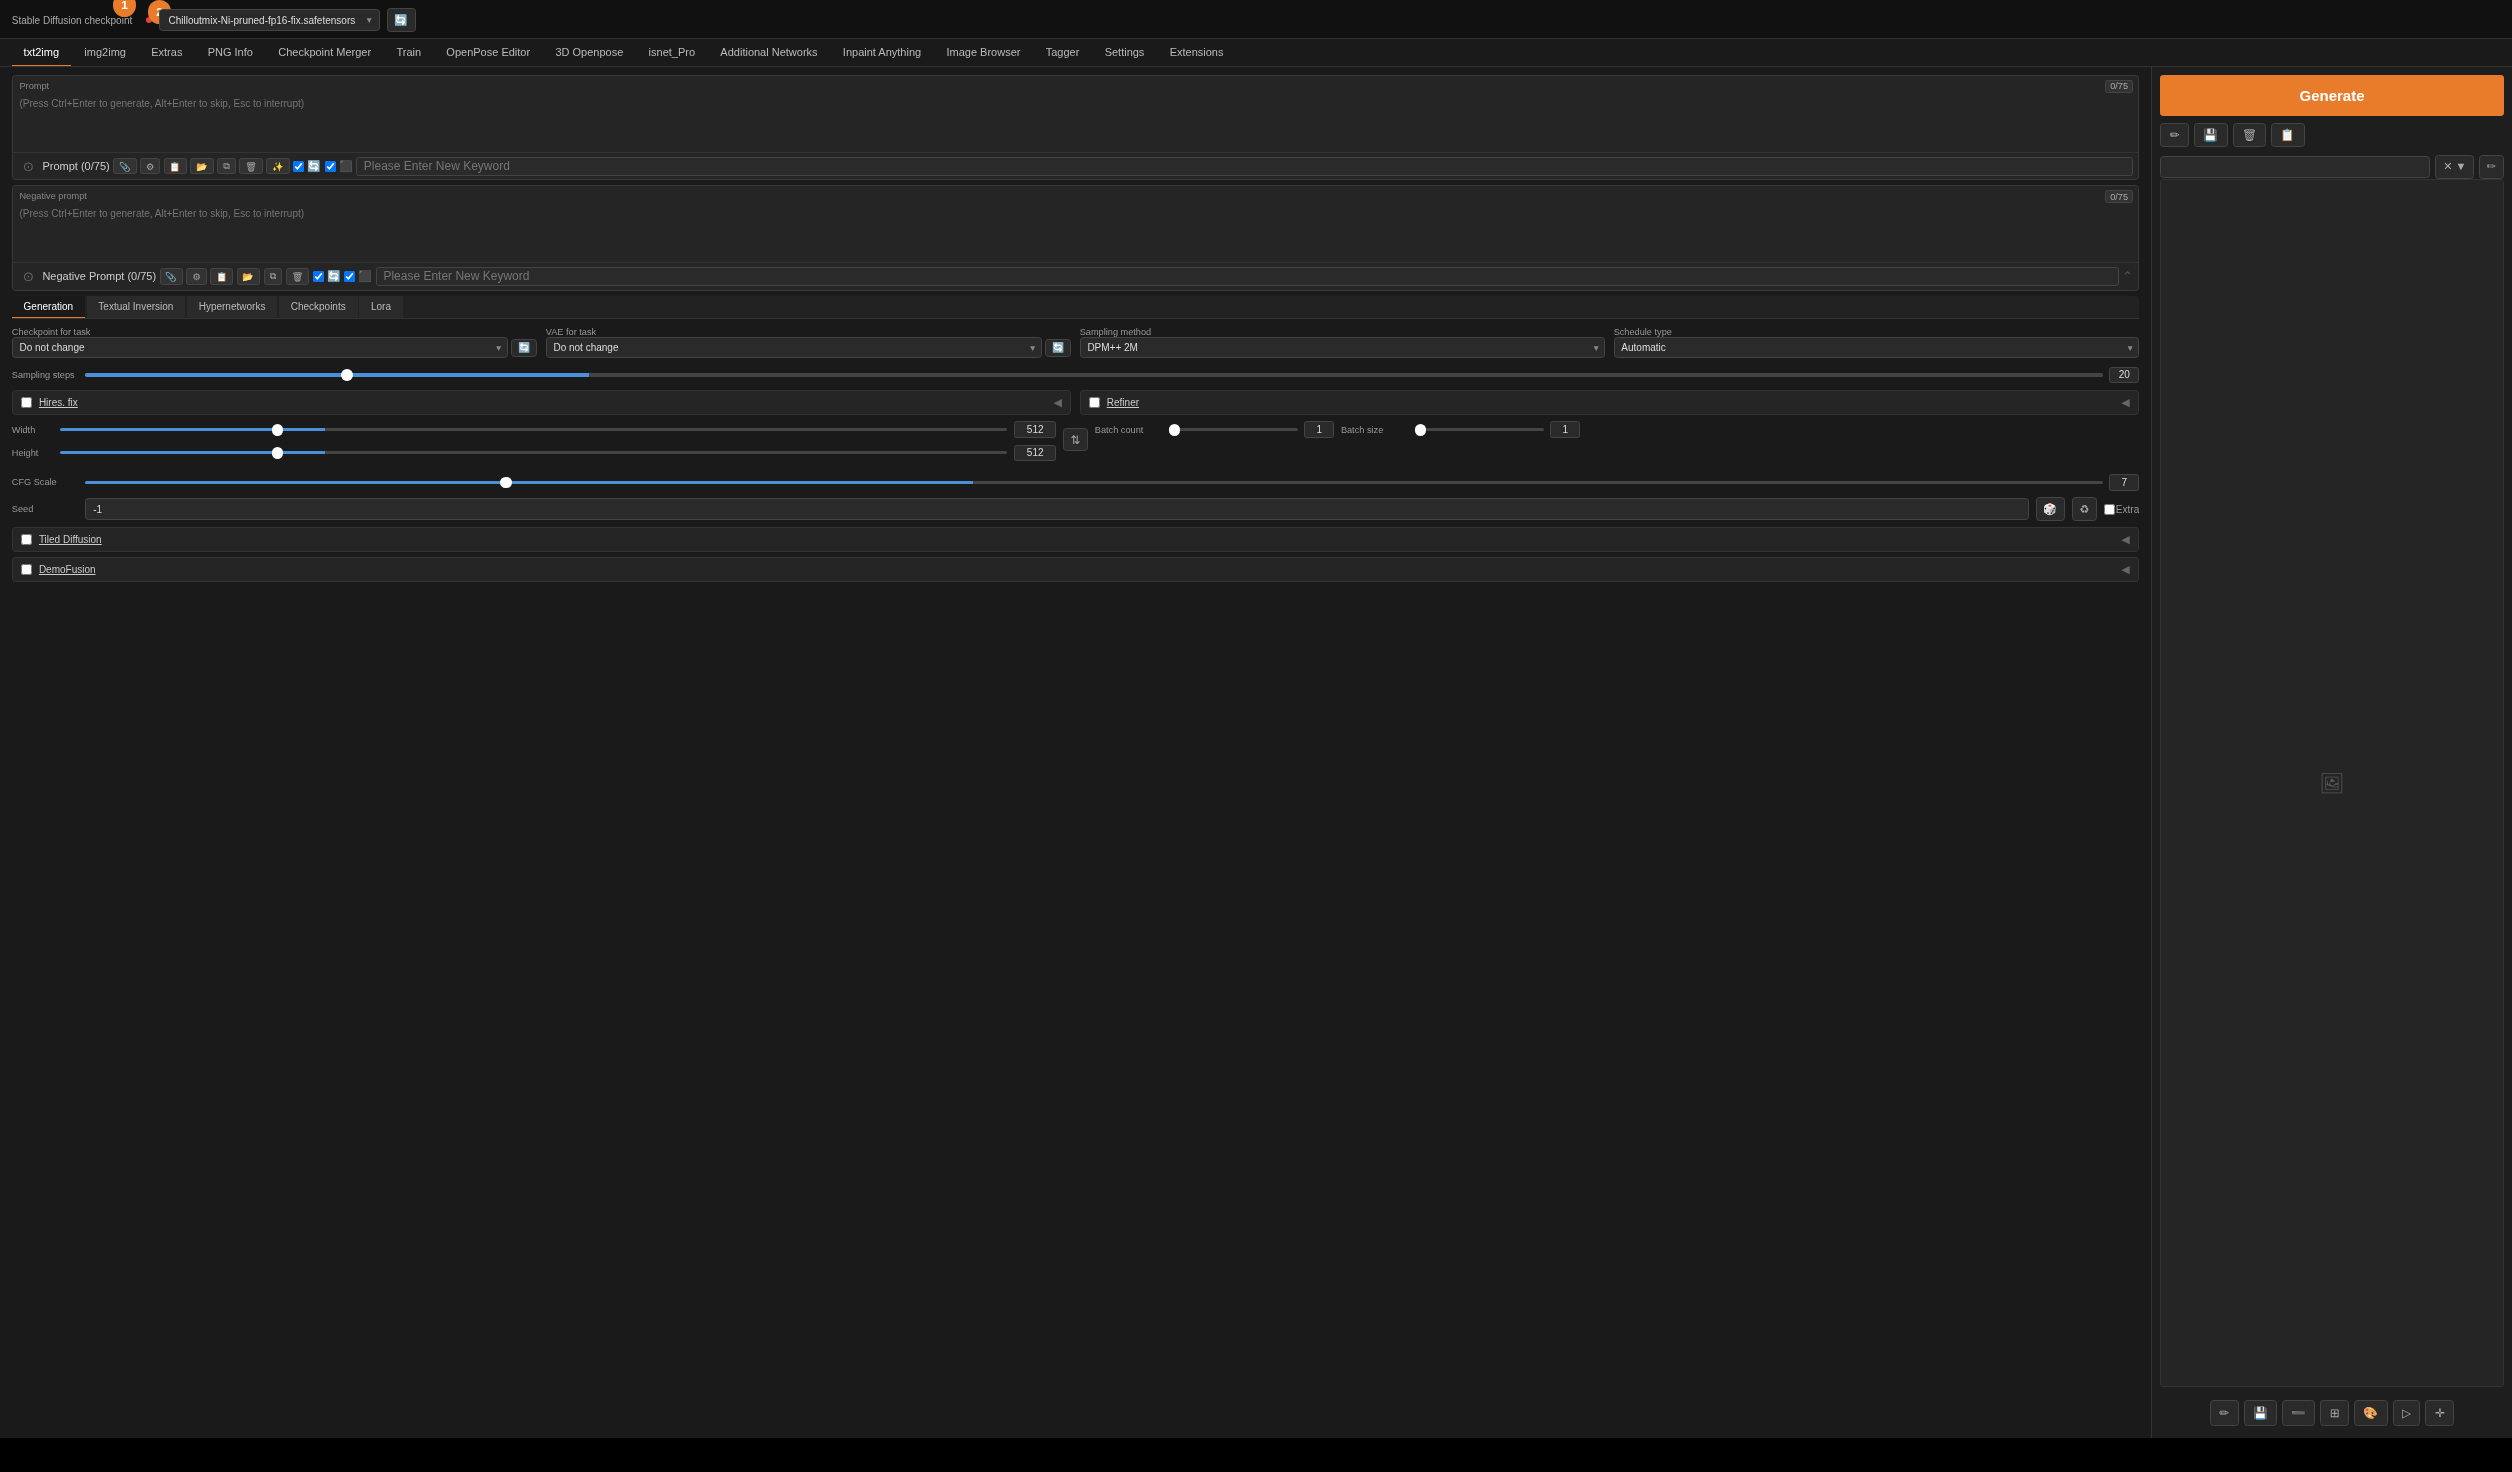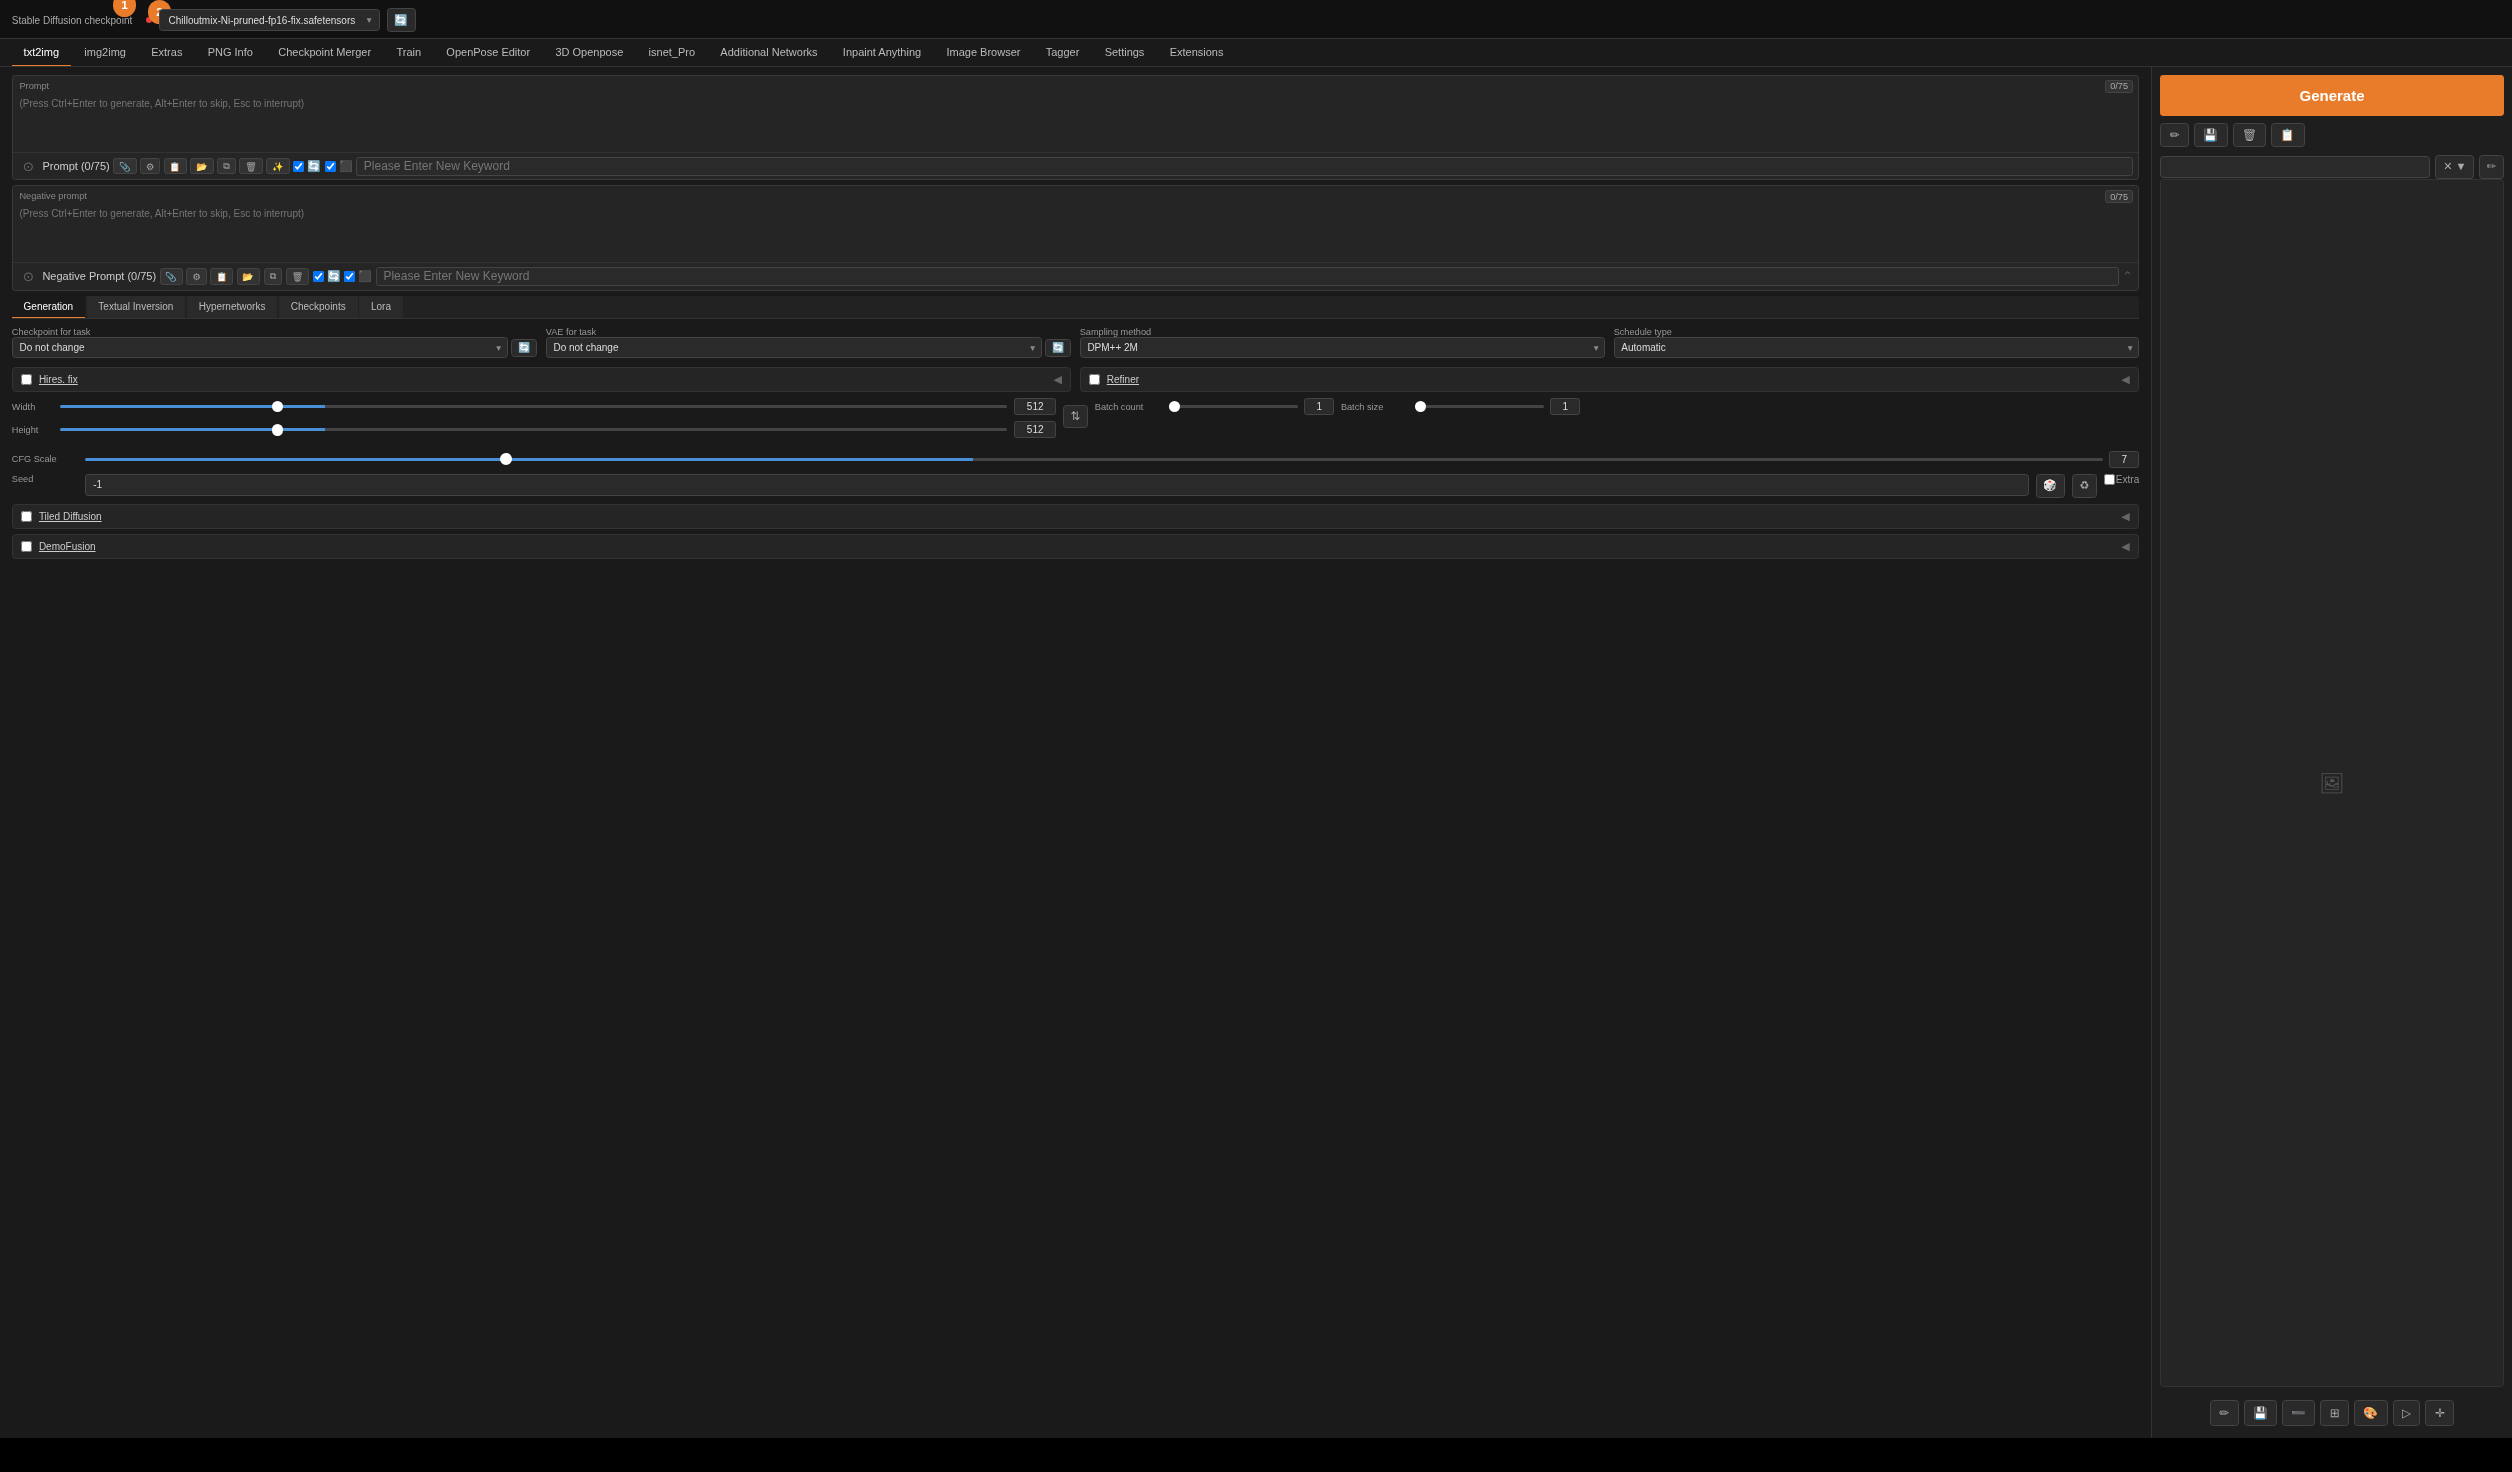--- a/index.html
+++ b/index.html
@@ -361,21 +361,21 @@
     .batch-slider::-webkit-slider-thumb {
       -webkit-appearance: none;
       width: 11.8px;
       height: 11.8px;
       border-radius: 50%;
       background: #fff;
       cursor: pointer;
     }
     .seed-row {
       display: flex;
-      align-items: flex-start;
+      align-items: center;
       gap: 6.7px;
       margin-bottom: 6.7px;
     }
     .seed-input {
       flex: 1;
       background: #2a2a2a;
       border: 0.8px solid #444;
       border-radius: 3.4px;
       color: #ddd;
       padding: 4.2px 6.7px;
@@ -686,20 +686,25 @@
             <option selected="">Automatic</option>
             <option>Karras</option>
             <option>Exponential</option>
             <option>Polyexponential</option>
           </select>
           <span class="control-select-arrow">▼</span>
         </div>
       </div>
     </div>
 
+    <div class="sampling-row">
+      <span class="slider-label">Sampling steps</span>
+      <input type="range" class="sampling-slider" min="1" max="150" value="20" style="">
+      <span class="slider-value">20</span>
+    </div>
 
     <div class="section-row">
       <div class="toggle-section">
         <input type="checkbox" class="checkbox-mini" style="">
         <span class="toggle-section-label">Hires. fix</span>
         <span class="arrow-right">◀</span>
       </div>
       <div class="toggle-section">
         <input type="checkbox" class="checkbox-mini" style="">
         <span class="toggle-section-label">Refiner</span>

